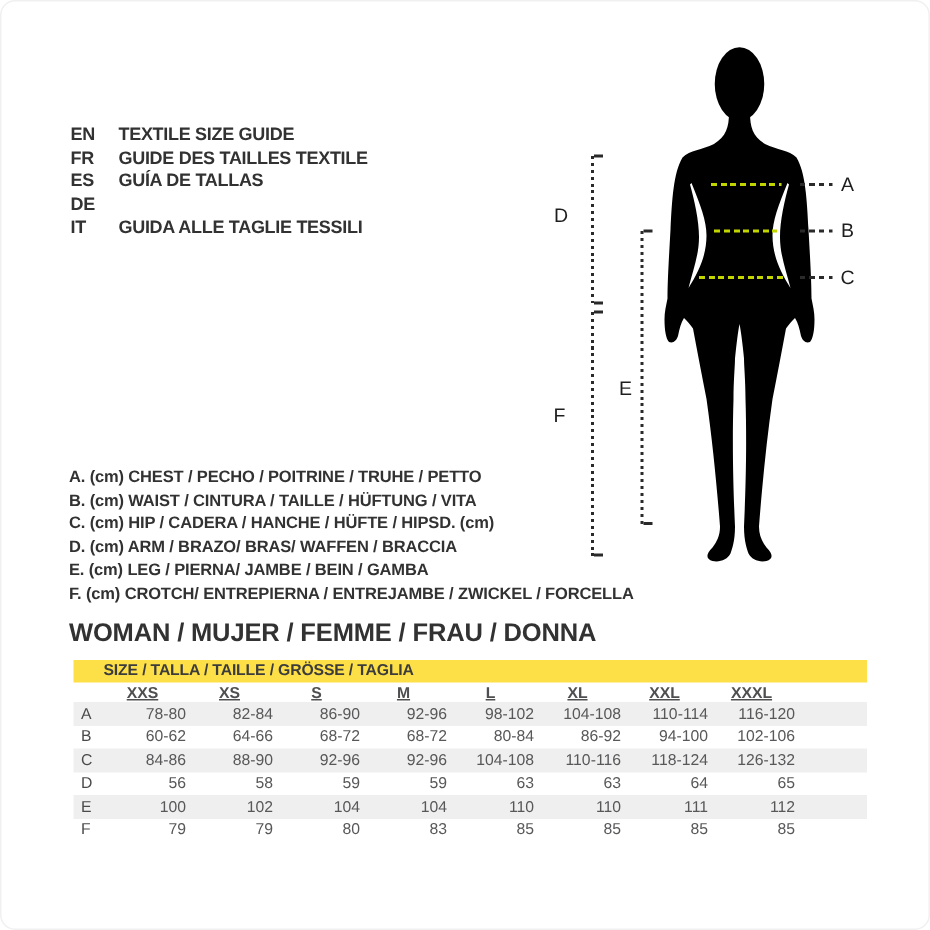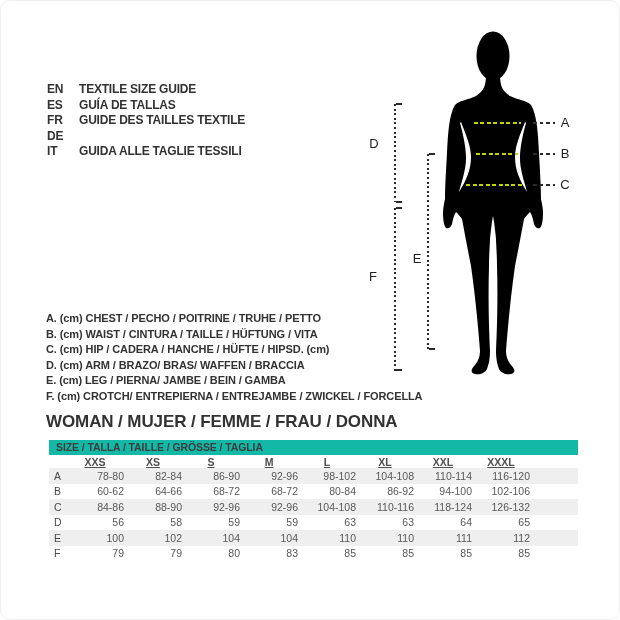--- a/index.html
+++ b/index.html
@@ -25,22 +25,22 @@
   .m-label{position:absolute;width:16px;text-align:center;
     font-size:13px;line-height:14px;color:#1e1e1e;font-weight:normal;}
   
   .legend{position:absolute;left:45px;top:310px;}
   .legend-line{height:15.6px;line-height:15.6px;font-size:11px;font-weight:bold;
     letter-spacing:-0.1px;color:#323232;white-space:nowrap;}
   .gender-line{position:absolute;left:45px;top:413px;height:15px;line-height:15px;
     font-size:17px;font-weight:bold;letter-spacing:-0.1px;color:#323232;}
   
   .size-table-wrap{position:absolute;left:48px;top:439px;width:529px;}
-  .t-bar{height:15px;line-height:15px;background:#14b8a6;color:#3c3c3c;
-    font-size:10.5px;font-weight:bold;letter-spacing:-0.1px;padding-left:7px;box-sizing:border-box;}
+  .t-bar{height:15px;line-height:15px;background:#fde047;color:#3c3c3c;
+    font-size:10.5px;font-weight:bold;letter-spacing:-0.1px;padding-left:20px;box-sizing:border-box;}
   table.sizes{border-collapse:collapse;table-layout:fixed;width:529px;
     font-size:10.5px;color:#58585a;}
   table.sizes col.c-label{width:17px;}
   table.sizes col.c-size{width:58px;}
   table.sizes col.c-fill{width:auto;}
   table.sizes th{height:13px;font-weight:bold;color:#4f4f51;text-align:center;
     padding:0;font-size:10.5px;text-decoration:underline;}
   table.sizes td{height:15.5px;text-align:right;padding:0;white-space:nowrap;}
   table.sizes td.row-label{text-align:left;padding-left:5px;color:#4a4a4a;}
   table.sizes tr.striped{background:#efefef;}
@@ -49,26 +49,26 @@
 <body>
 
 <div class="page">
 
   <div class="lang-block">
     <div class="lang-row">
       <span class="lang-code">EN</span>
       <span>TEXTILE SIZE GUIDE</span>
     </div>
     <div class="lang-row">
+      <span class="lang-code">FR</span>
+      <span>GUIDE DES TAILLES TEXTILE</span>
+    </div>
+    <div class="lang-row">
       <span class="lang-code">ES</span>
       <span>GUÍA DE TALLAS</span>
-    </div>
-    <div class="lang-row">
-      <span class="lang-code">FR</span>
-      <span>GUIDE DES TAILLES TEXTILE</span>
     </div>
     <div class="lang-row">
       <span class="lang-code">DE</span>
     </div>
     <div class="lang-row">
       <span class="lang-code">IT</span>
       <span>GUIDA ALLE TAGLIE TESSILI</span>
     </div>
   </div>
 

